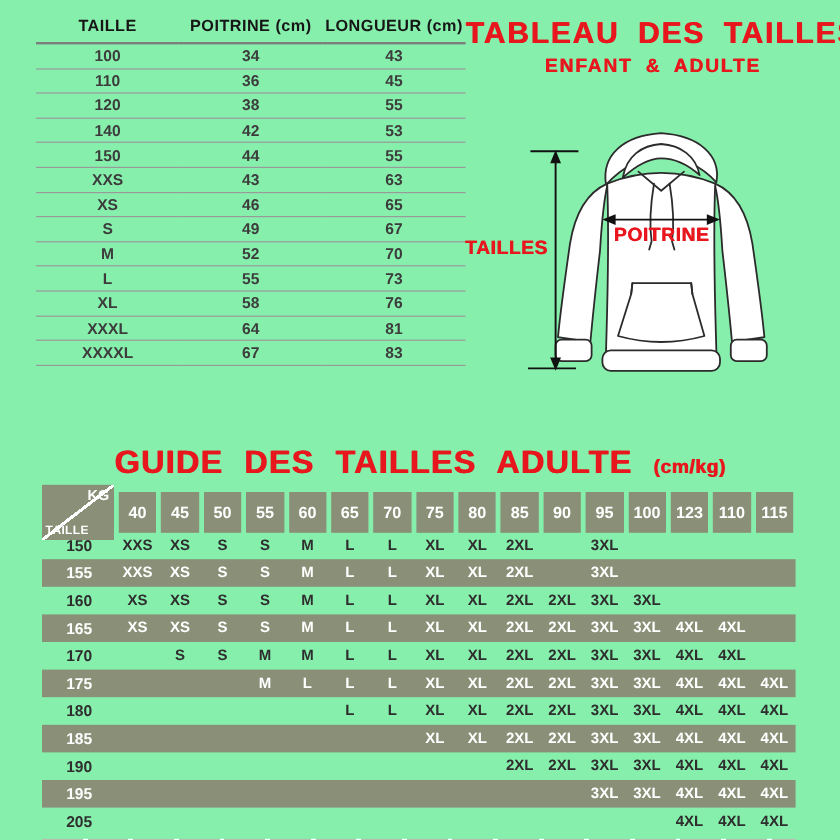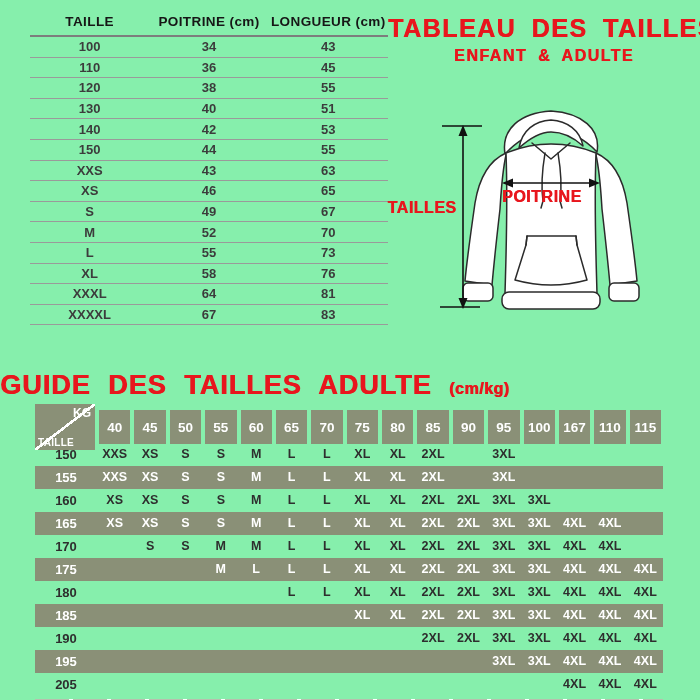--- a/index.html
+++ b/index.html
@@ -31,24 +31,24 @@
     margin-top:4px;text-shadow:.5px 0 #e8161d;
   }
   
   .diagram{position:absolute;left:380px;top:95px;width:320px;height:245px;}
   .diagram svg{position:absolute;left:0;top:0;}
   .diagram .lab{
     position:absolute;color:#e8161d;font-weight:800;font-size:16px;
     letter-spacing:.5px;text-shadow:.5px 0 #e8161d;white-space:nowrap;
   }
   .lab-longueur{left:2px;top:104px;width:80px;text-align:center;}
-  .lab-poitrine{left:122px;top:93px;width:89px;text-align:left;}
+  .lab-poitrine{left:122px;top:93px;width:89px;text-align:right;}
   
   .guide-title{
-    position:absolute;left:0;top:370px;width:700px;text-align:left;
+    position:absolute;left:0;top:370px;width:700px;text-align:center;
     color:#e8161d;font-weight:800;font-size:27px;letter-spacing:1px;word-spacing:9px;
     text-shadow:.7px 0 #e8161d;white-space:nowrap;
   }
   .guide-table{position:absolute;left:35px;top:404px;width:628px;}
   .g-head,.grow{
     display:grid;grid-template-columns:62px repeat(16,1fr);align-items:center;
   }
   .g-head{height:36px;margin-bottom:3px;}
   .corner{
     position:relative;height:46px;margin-right:2px;
@@ -97,25 +97,20 @@
         </tr>
         <tr>
           <td>110</td>
           <td>36</td>
           <td>45</td>
         </tr>
         <tr>
           <td>120</td>
           <td>38</td>
           <td>55</td>
-        </tr>
-        <tr>
-          <td>130</td>
-          <td>40</td>
-          <td>51</td>
         </tr>
         <tr>
           <td>140</td>
           <td>42</td>
           <td>53</td>
         </tr>
         <tr>
           <td>150</td>
           <td>44</td>
           <td>55</td>
@@ -236,21 +231,21 @@
         <div class="wcell">55</div>
         <div class="wcell">60</div>
         <div class="wcell">65</div>
         <div class="wcell">70</div>
         <div class="wcell">75</div>
         <div class="wcell">80</div>
         <div class="wcell">85</div>
         <div class="wcell">90</div>
         <div class="wcell">95</div>
         <div class="wcell">100</div>
-        <div class="wcell">167</div>
+        <div class="wcell">123</div>
         <div class="wcell">110</div>
         <div class="wcell">115</div>
       </div>
     <div id="guide-body">
         <div class="grow plain">
           <div class="cell rlabel">150</div>
           <div class="cell">XXS</div>
           <div class="cell">XS</div>
           <div class="cell">S</div>
           <div class="cell">S</div>

